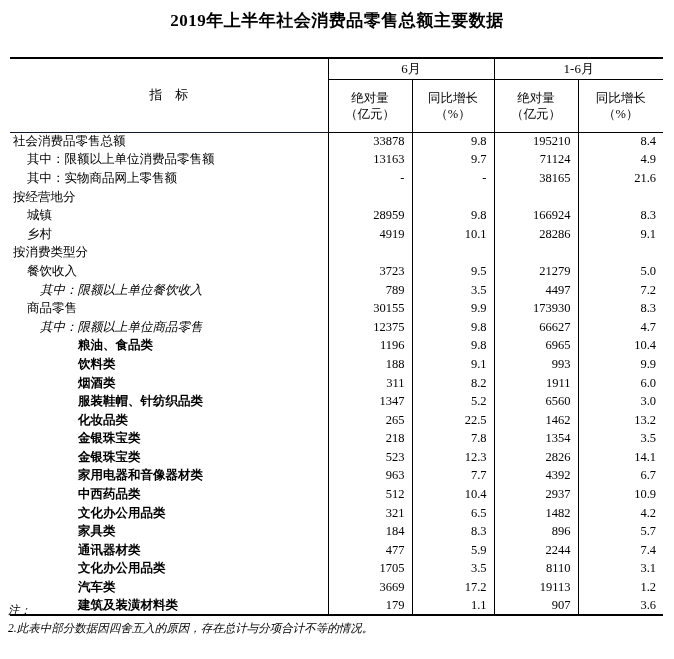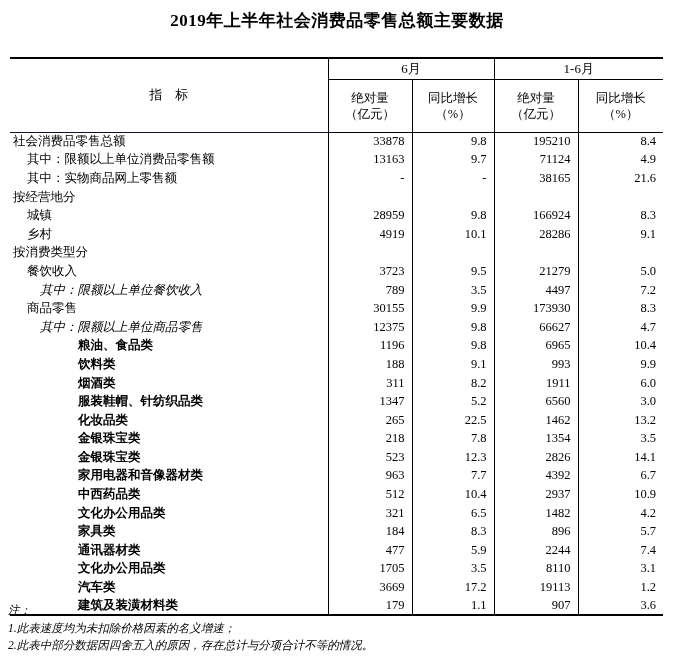--- a/index.html
+++ b/index.html
@@ -294,15 +294,14 @@
         <td class="c-num">179</td>
         <td class="c-num">1.1</td>
         <td class="c-num">907</td>
         <td class="c-num">3.6</td>
       </tr>
     </tbody>
 </table>
 
 <div class="notes">
   <span class="note-line">注：</span>
-  <span class="note-line">1.此表速度均为未扣除价格因素的名义增速；</span>
   <span class="note-line">2.此表中部分数据因四舍五入的原因，存在总计与分项合计不等的情况。</span>
 </div>
 
 </body></html>

